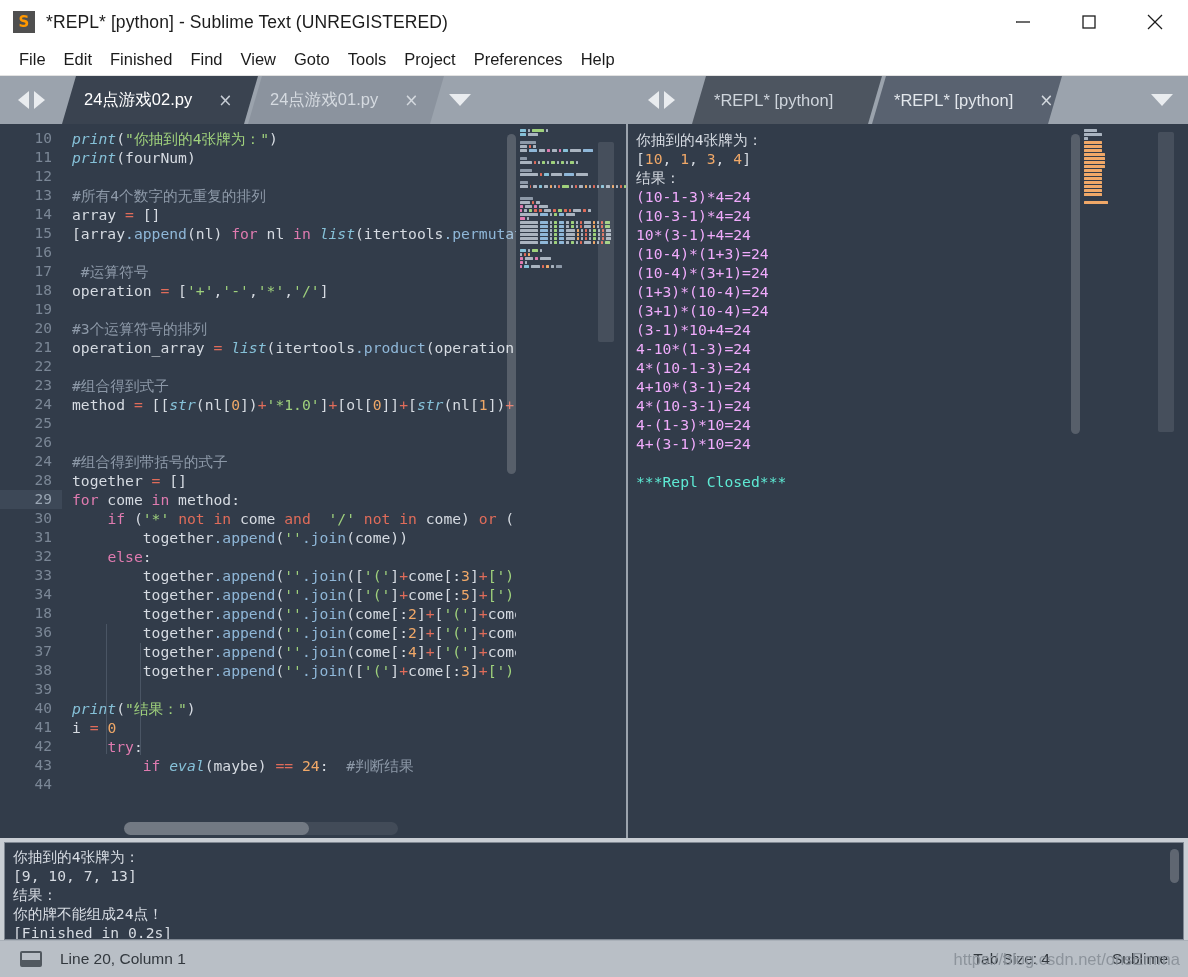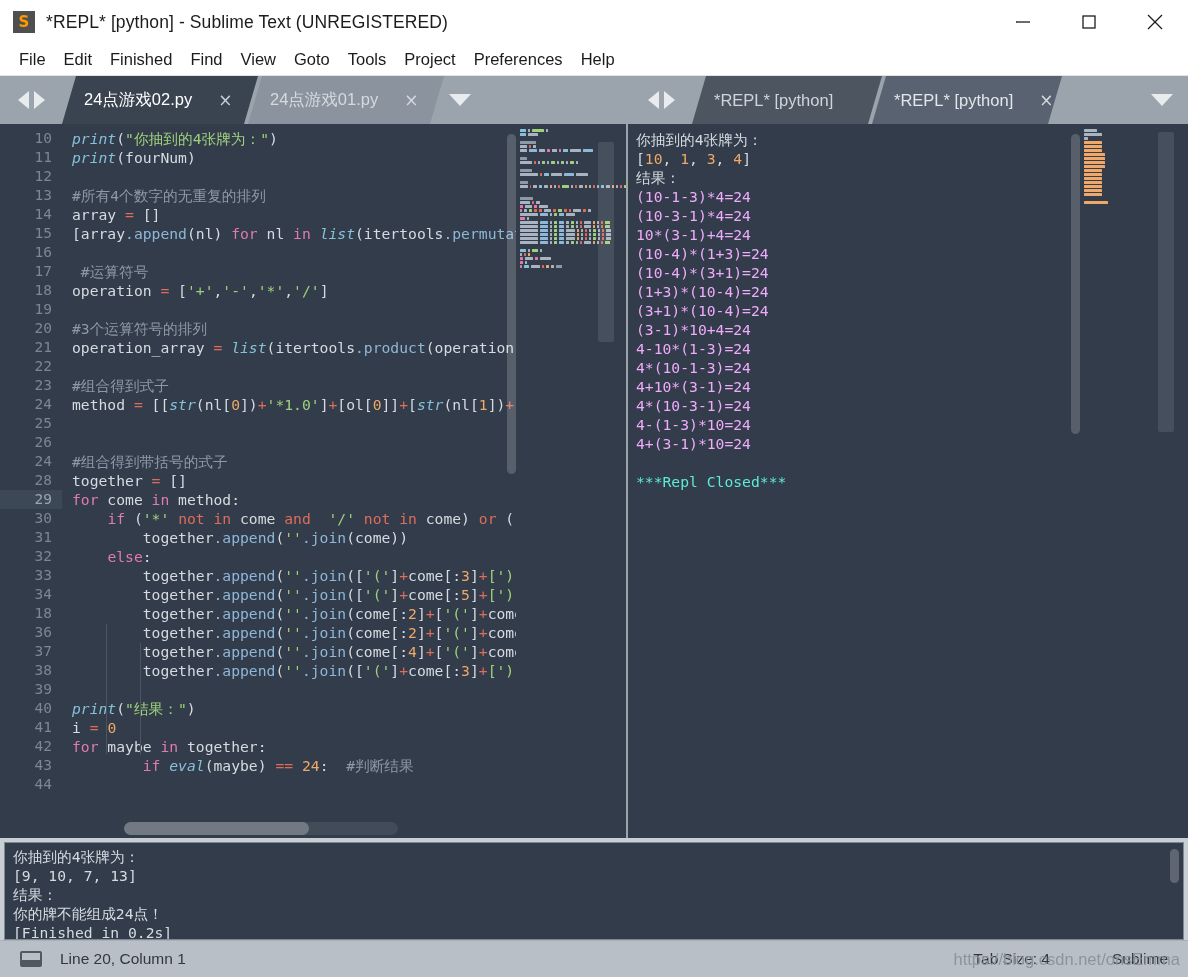--- a/index.html
+++ b/index.html
@@ -418,21 +418,21 @@
           <div class="code-line"><span class="pl">    </span><span class="k">else</span><span class="pl">:</span></div>
           <div class="code-line"><span class="pl">        together</span><span class="mth">.append</span><span class="pl">(</span><span class="str">''</span><span class="mth">.join</span><span class="pl">([</span><span class="str">'('</span><span class="pl">]</span><span class="op">+</span><span class="pl">come[:</span><span class="num">3</span><span class="pl">]</span><span class="op">+</span><span class="str">[')'</span></div>
           <div class="code-line"><span class="pl">        together</span><span class="mth">.append</span><span class="pl">(</span><span class="str">''</span><span class="mth">.join</span><span class="pl">([</span><span class="str">'('</span><span class="pl">]</span><span class="op">+</span><span class="pl">come[:</span><span class="num">5</span><span class="pl">]</span><span class="op">+</span><span class="str">[')'</span></div>
           <div class="code-line"><span class="pl">        together</span><span class="mth">.append</span><span class="pl">(</span><span class="str">''</span><span class="mth">.join</span><span class="pl">(come[:</span><span class="num">2</span><span class="pl">]</span><span class="op">+</span><span class="pl">[</span><span class="str">'('</span><span class="pl">]</span><span class="op">+</span><span class="pl">come</span></div>
           <div class="code-line"><span class="pl">        together</span><span class="mth">.append</span><span class="pl">(</span><span class="str">''</span><span class="mth">.join</span><span class="pl">(come[:</span><span class="num">2</span><span class="pl">]</span><span class="op">+</span><span class="pl">[</span><span class="str">'('</span><span class="pl">]</span><span class="op">+</span><span class="pl">come</span></div>
           <div class="code-line"><span class="pl">        together</span><span class="mth">.append</span><span class="pl">(</span><span class="str">''</span><span class="mth">.join</span><span class="pl">(come[:</span><span class="num">4</span><span class="pl">]</span><span class="op">+</span><span class="pl">[</span><span class="str">'('</span><span class="pl">]</span><span class="op">+</span><span class="pl">come</span></div>
           <div class="code-line"><span class="pl">        together</span><span class="mth">.append</span><span class="pl">(</span><span class="str">''</span><span class="mth">.join</span><span class="pl">([</span><span class="str">'('</span><span class="pl">]</span><span class="op">+</span><span class="pl">come[:</span><span class="num">3</span><span class="pl">]</span><span class="op">+</span><span class="str">[')'</span></div>
           <div class="code-line"></div>
           <div class="code-line"><span class="fn">print</span><span class="pl">(</span><span class="str">"结果："</span><span class="pl">)</span></div>
           <div class="code-line"><span class="pl">i </span><span class="op">=</span><span class="pl"> </span><span class="num">0</span></div>
-          <div class="code-line"><span class="k">for</span><span class="pl"> maybe </span><span class="k">in</span><span class="pl"> together:</span></div>
+          <div class="code-line"><span class="pl">    </span><span class="k">try</span><span class="pl">:</span></div>
           <div class="code-line"><span class="pl">        </span><span class="k">if</span><span class="pl"> </span><span class="fn">eval</span><span class="pl">(maybe) </span><span class="op">==</span><span class="pl"> </span><span class="num">24</span><span class="pl">:  </span><span class="cmt">#判断结果</span></div>
         </div>
       <div class="vscroll"></div>
       <div class="minimap" id="mm-left">
           <div class="mm-line">
             <div class="mm-tok" style="width: 5.75px; background: rgb(134, 193, 216);"></div>
             <div class="mm-tok" style="width: 2px; background: rgb(170, 180, 192);"></div>
             <div class="mm-tok" style="width: 12.65px; background: rgb(159, 209, 124);"></div>
             <div class="mm-tok" style="width: 2px; background: rgb(170, 180, 192);"></div>
           </div>

